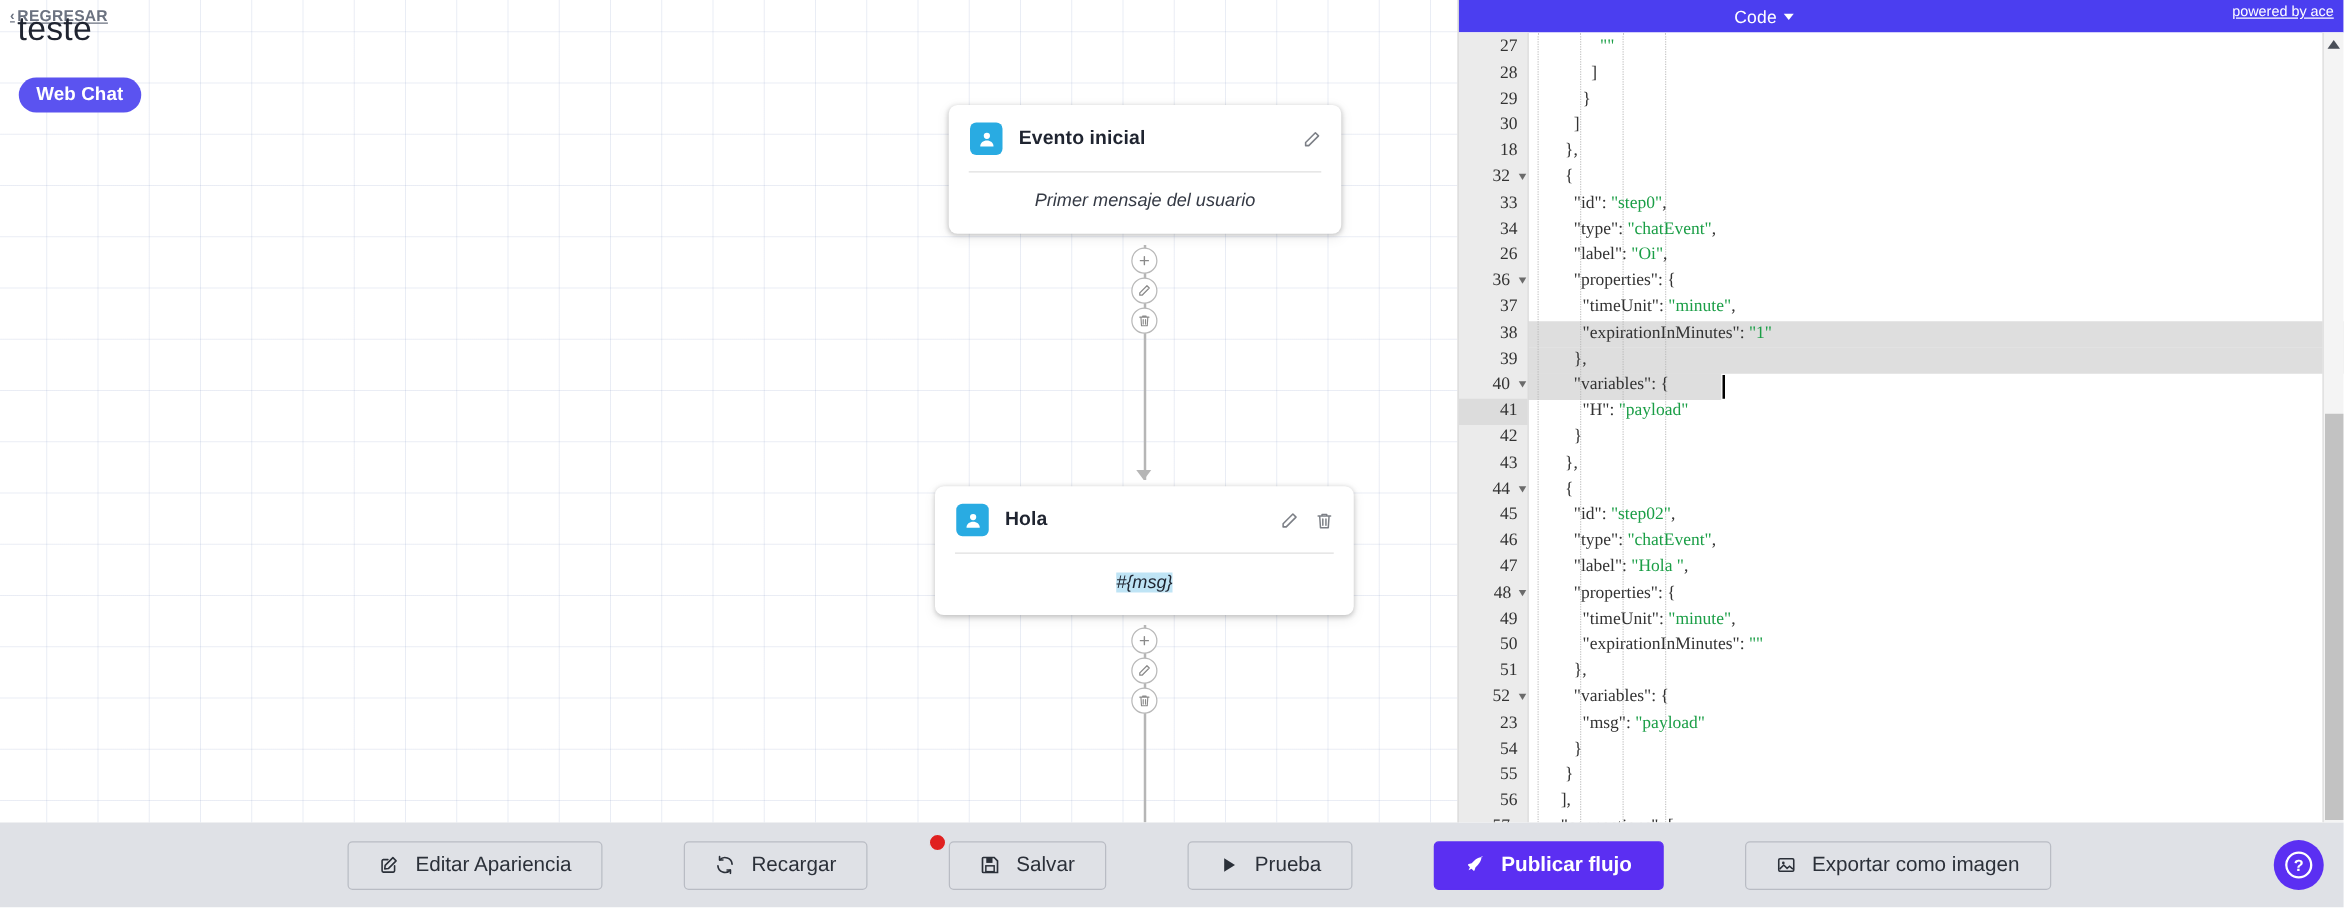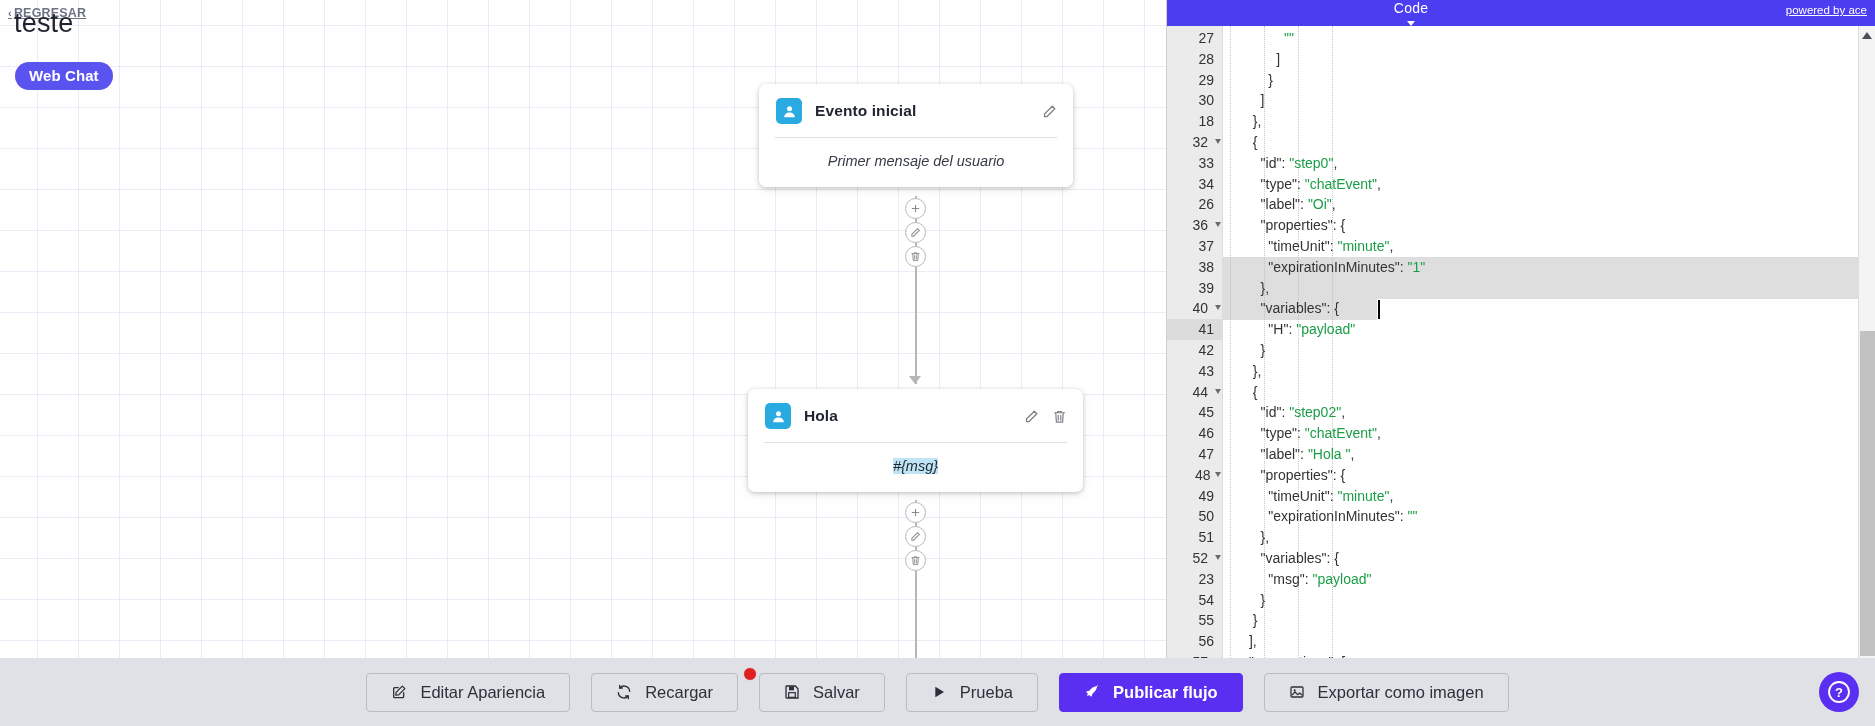--- a/index.html
+++ b/index.html
@@ -120,39 +120,38 @@
   .editor-header {
     position: relative; height: 26px;
     background: #4b3ef0;
     display: flex; align-items: center; justify-content: center;
   }
   .editor-title {
     color: #fff; font-size: 14px; letter-spacing: .2px;
     display: flex; align-items: center; gap: 5px;
     margin-left: -220px;
     cursor: pointer;
-    flex-direction: column;
   }
   .caret-down {
     width: 0; height: 0;
     border-left: 4px solid transparent;
     border-right: 4px solid transparent;
     border-top: 5px solid #fff;
   }
   .powered-by {
     position: absolute; right: 8px; top: 4px;
     color: #fff; font-size: 11.5px;
     text-decoration: underline; cursor: pointer;
   }
 
   .code-area {
     position: relative;
     height: 632px;
     display: flex;
-    font-family: Liberation Sans, sans-serif;
+    font-family: Liberation Serif, serif;
     font-size: 14px;
     line-height: 20.8px;
     background: #fff;
   }
   .gutter {
     width: 56px; flex: none;
     background: #ebebeb;
     color: #333; text-align: right;
     padding-top: 2px;
     border-right: 1px solid #dcdcdc;
@@ -221,20 +220,21 @@
   .tb-btn {
     position: relative;
     display: flex; align-items: center; justify-content: center;
     gap: 13px;
     height: 39px; padding: 0 24px;
     border: 1px solid #b9bcc4; border-radius: 4px;
     background: transparent;
     color: #2b3039; font-size: 16.5px;
     cursor: pointer;
     white-space: nowrap;
+    margin-left: 44px;
   }
   .tb-btn svg { width: 16px; height: 16px; display: block; flex: none; }
   .tb-btn.primary {
     background: #5b2ff2; border-color: #5b2ff2; color: #fff;
     font-weight: 700;
   }
   .tb-btn.primary svg { fill: #fff; }
   .tb-badge {
     position: absolute; top: -7px; left: 50%; margin-left: -79px;
     width: 14px; height: 14px; border-radius: 50%;

